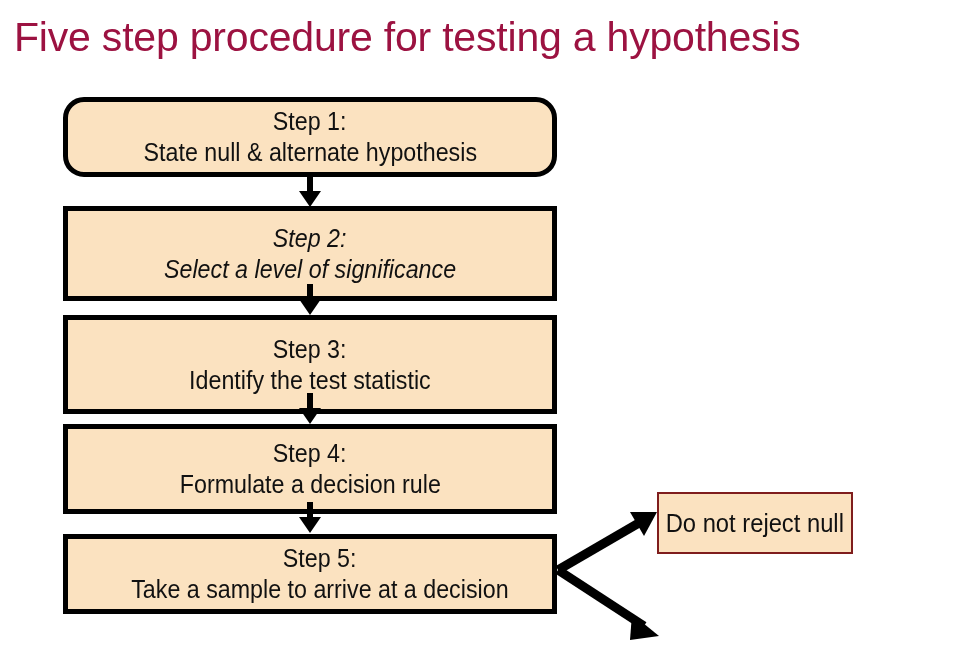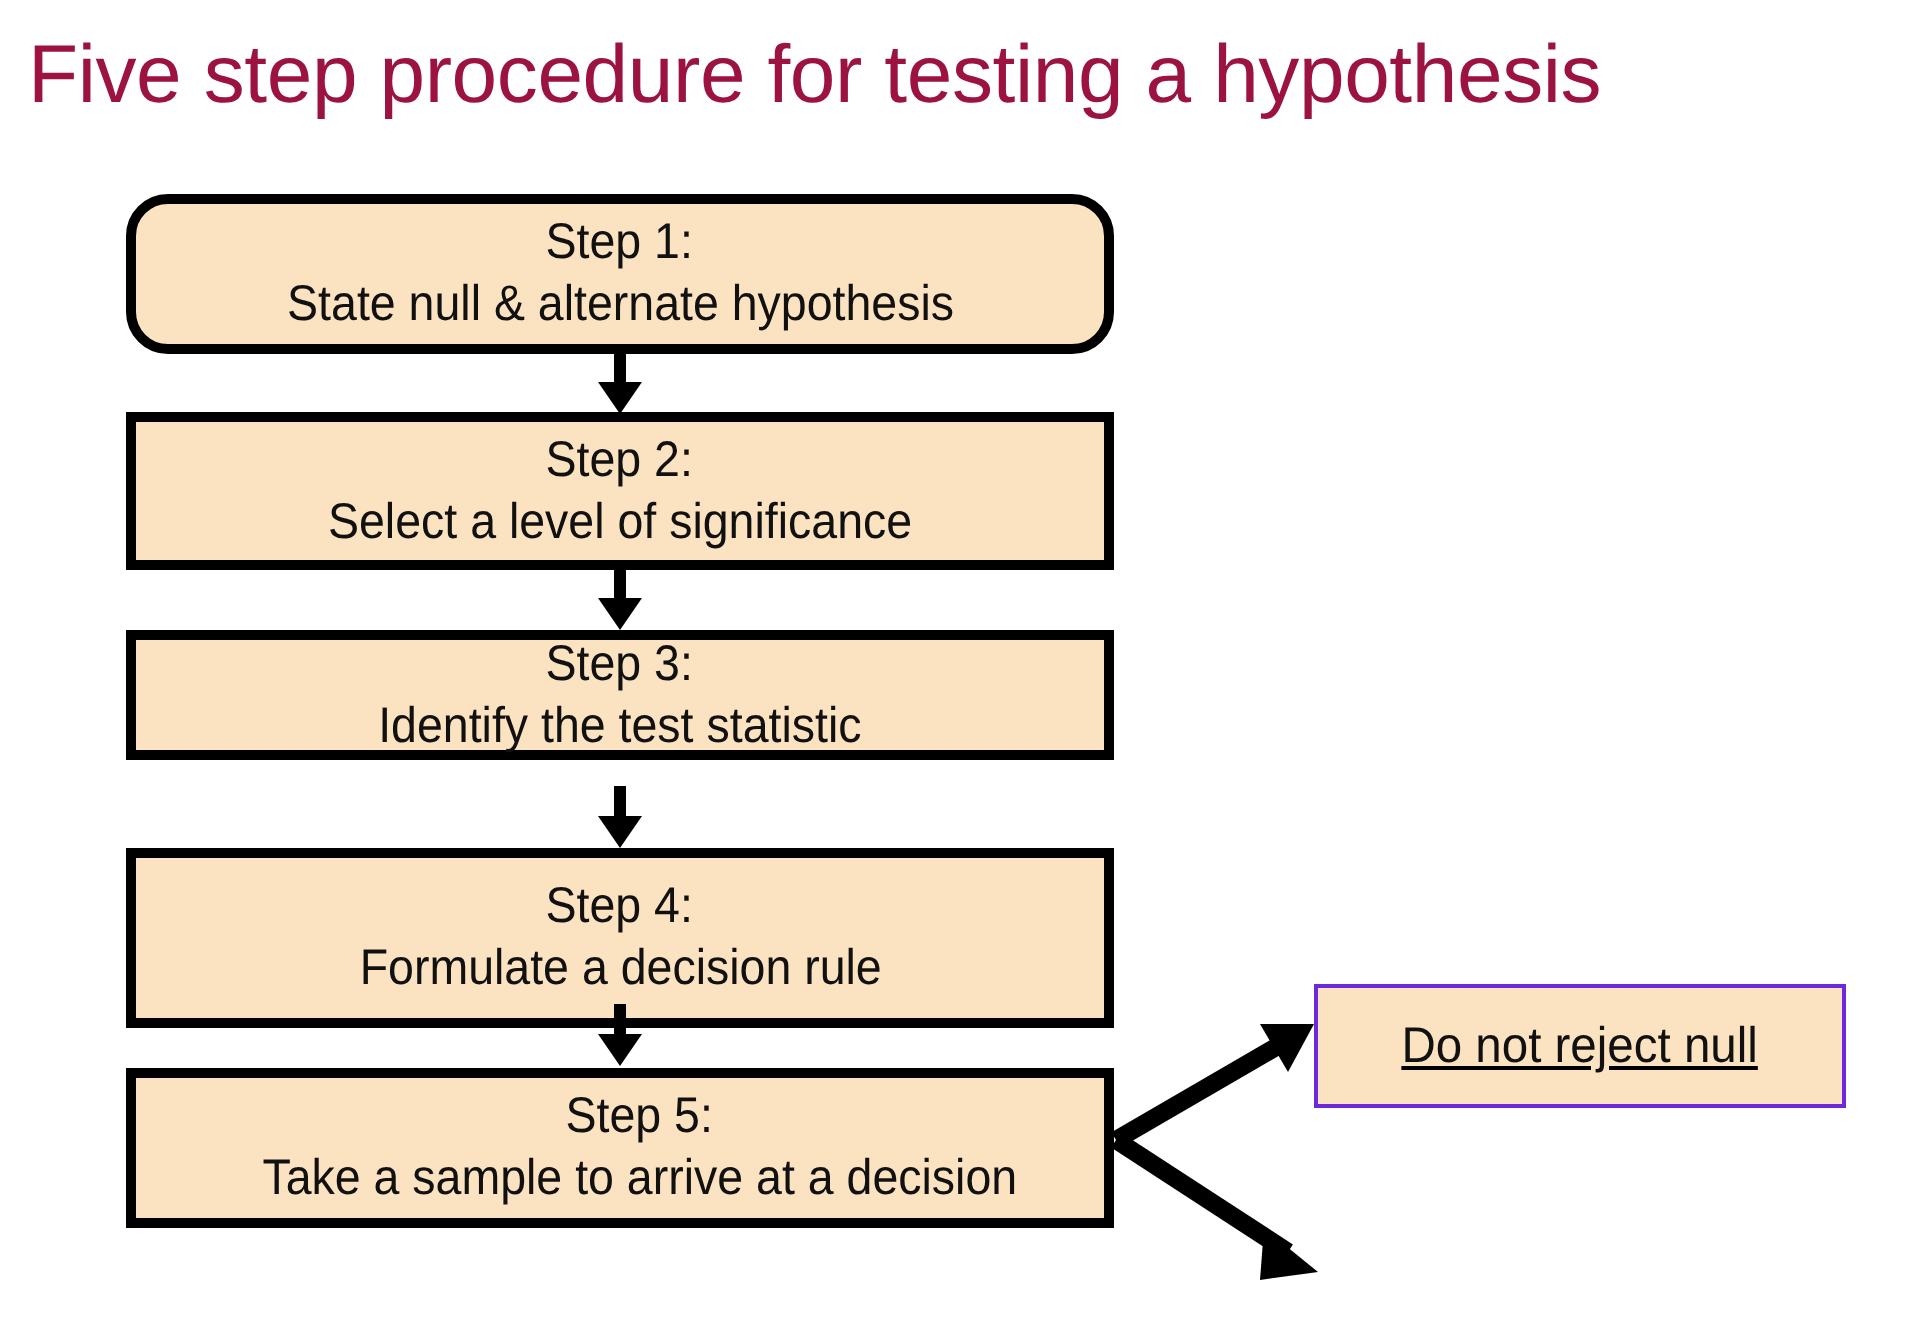--- a/index.html
+++ b/index.html
@@ -52,49 +52,48 @@
     color: #111111;
     font-size: 25px;
     line-height: 31px;
     white-space: nowrap;
     text-align: center;
     font-stretch: condensed;
     transform: scaleX(0.93);
   }
 
   #step-1 { top: 97px;  height: 80px; border-radius: 21px; }
-  #step-2 { top: 206px; height: 79px; }
-  #step-3 { top: 315px; height: 65px; }
+  #step-2 { top: 206px; height: 95px; font-style: italic; }
+  #step-3 { top: 315px; height: 99px; }
   #step-4 { top: 424px; height: 90px; }
   #step-5 { top: 534px; height: 80px; padding-left: 20px; }
 
   
   .v-arrow {
     position: absolute;
     left: 298px;
     width: 24px;
     height: 32px;
   }
   #arrow-1-2 { top: 176px; }
   #arrow-2-3 { top: 284px; }
   #arrow-3-4 { top: 393px; }
   #arrow-4-5 { top: 502px; }
 
   
   .outcome-box {
     position: absolute;
     left: 657px;
-    width: 266px;
+    width: 196px;
     box-sizing: border-box;
     background: #fbe2c0;
-    border: 2px solid #6d28d9;
+    border: 2px solid #7f1d1d;
     display: flex;
     align-items: center;
     justify-content: center;
-    text-decoration: underline;
   }
   #outcome-do-not-reject { top: 492px; height: 62px; }
   #outcome-reject        { top: 588px; height: 62px; }
   .outcome-label {
     color: #111111;
     font-size: 25px;
     line-height: 30px;
     white-space: nowrap;
     transform: scaleX(0.95);
   }

